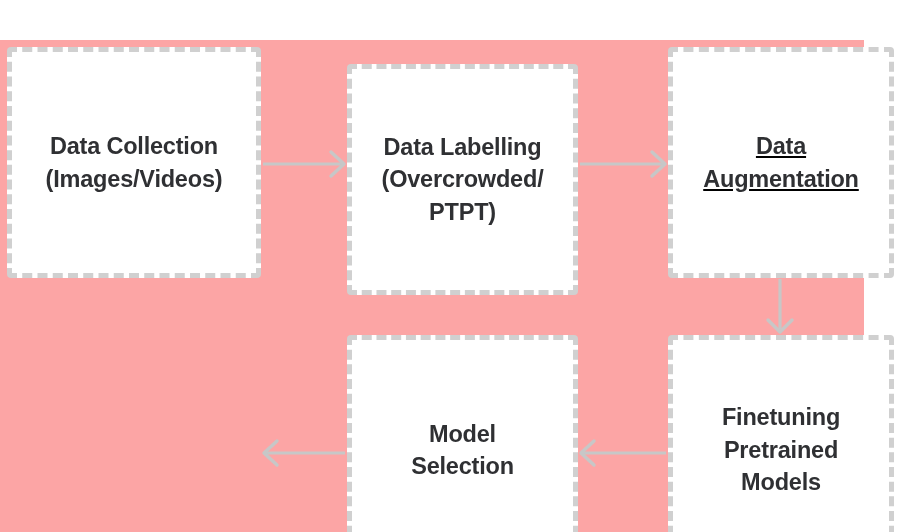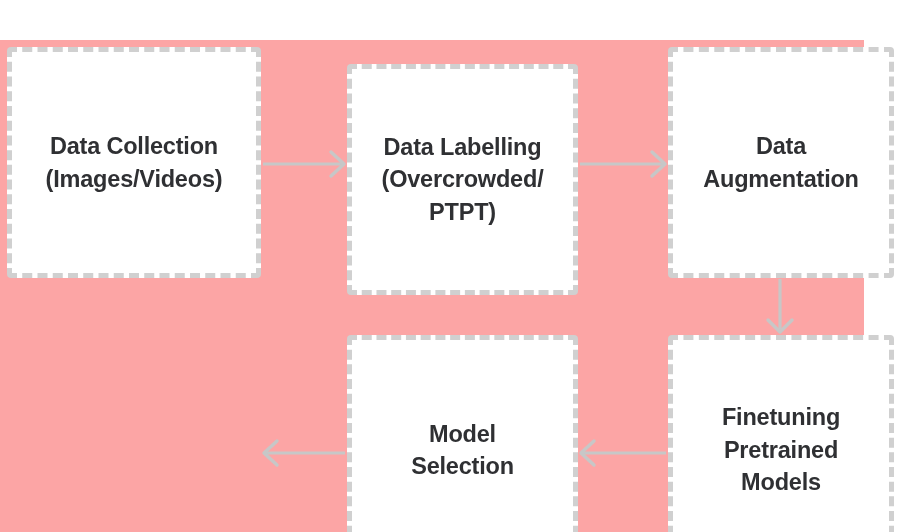--- a/index.html
+++ b/index.html
@@ -36,21 +36,21 @@
     font-weight: bold;
     color: #2f3033;
     line-height: 1.38;
     letter-spacing: -0.2px;
     padding: 0 6px;
     white-space: pre-line;
   }
   
   #node-data-collection      { left: 7px;   top: 7px;   width: 254px; height: 231px; }
   #node-data-labelling       { left: 347px; top: 24px;   width: 231px; height: 231px; justify-content: center; }
-  #node-data-augmentation    { left: 668px; top: 7px;   width: 226px; height: 231px; }
+  #node-data-augmentation    { left: 668px; top: 7px;   width: 226px; height: 231px; text-decoration: underline; }
   #node-finetuning           { left: 668px; top: 295px; width: 226px; height: 230px; }
   #node-model-selection      { left: 347px; top: 295px; width: 231px; height: 230px; }
   #node-model-inference      { left: 7px;   top: 295px; width: 254px; height: 230px; }
 
   .arrow {
     position: absolute;
     overflow: visible;
   }
   .arrow svg { display: block; overflow: visible; }
   .arrow-line {

